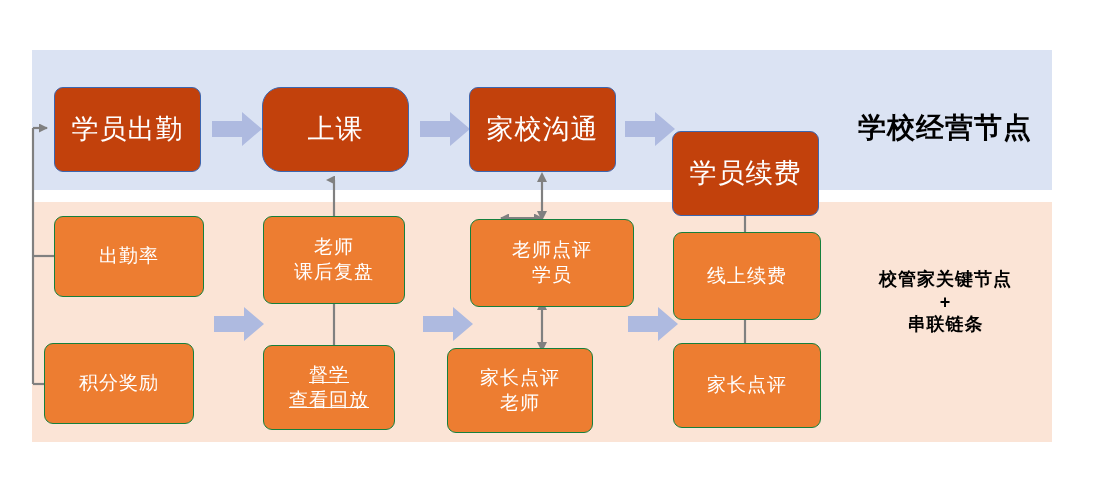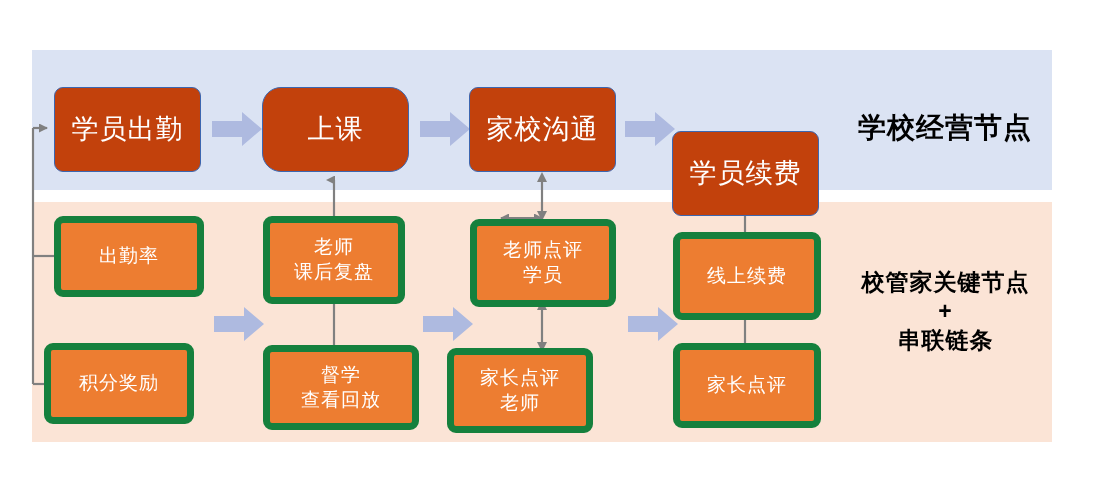--- a/index.html
+++ b/index.html
@@ -44,21 +44,21 @@
   .band-label-top {
     left: 845px;
     top: 110px;
     width: 200px;
     font-size: 28px;
   }
   .band-label-bottom {
     left: 838px;
     top: 268px;
     width: 215px;
-    font-size: 23px;
+    font-size: 18px;
   }
   .node {
     position: absolute;
     display: flex;
     align-items: center;
     justify-content: center;
     text-align: center;
     border-radius: 9px;
     color: #ffffff;
     line-height: 1.3;
@@ -67,21 +67,21 @@
     z-index: 4;
   }
   .node-blue {
     background: #c2410c;
     border: 1px solid #3c66b0;
     font-size: 27px;
     letter-spacing: 1px;
   }
   .node-orange {
     background: #ed7d31;
-    border: 7px solid #15803d;
+    border: 1px solid #15803d;
     font-size: 19px;
     letter-spacing: 1px;
   }
   .barrow {
     position: absolute;
     z-index: 3;
   }
   .barrow svg { display: block; }
   .conn {
     position: absolute;
@@ -191,28 +191,28 @@
 
   <div class="node node-blue" style="left:469px; top:87px; width:147px; height:85px;">家校沟通</div>
 
   <div class="node node-blue" style="left:672px; top:87px; width:147px; height:85px;margin-top:44px;">学员续费</div>
 
   <div class="node node-orange" style="left:54px; top:216px; width:150px; height:81px;">出勤率</div>
 
   <div class="node node-orange" style="left:263px; top:216px; width:142px; height:88px;">老师
 课后复盘</div>
 
-  <div class="node node-orange" style="left:470px; top:219px; width:146px; height:88px;">老师点评
+  <div class="node node-orange" style="left:470px; top:219px; width:164px; height:88px;">老师点评
 学员</div>
 
   <div class="node node-orange" style="left:673px; top:216px; width:148px; height:88px;margin-top:16px;">线上续费</div>
 
   <div class="node node-orange" style="left:44px; top:343px; width:150px; height:81px;">积分奖励</div>
 
-  <div class="node node-orange" style="left:263px; top:345px; width:156px; height:85px;">督学
+  <div class="node node-orange" style="left:263px; top:345px; width:132px; height:85px;text-decoration:underline;">督学
 查看回放</div>
 
   <div class="node node-orange" style="left:447px; top:348px; width:146px; height:85px;">家长点评
 老师</div>
 
   <div class="node node-orange" style="left:673px; top:343px; width:148px; height:85px;">家长点评</div>
 
   <div class="band-label band-label-top">学校经营节点</div>
 
   <div class="band-label band-label-bottom">校管家关键节点

